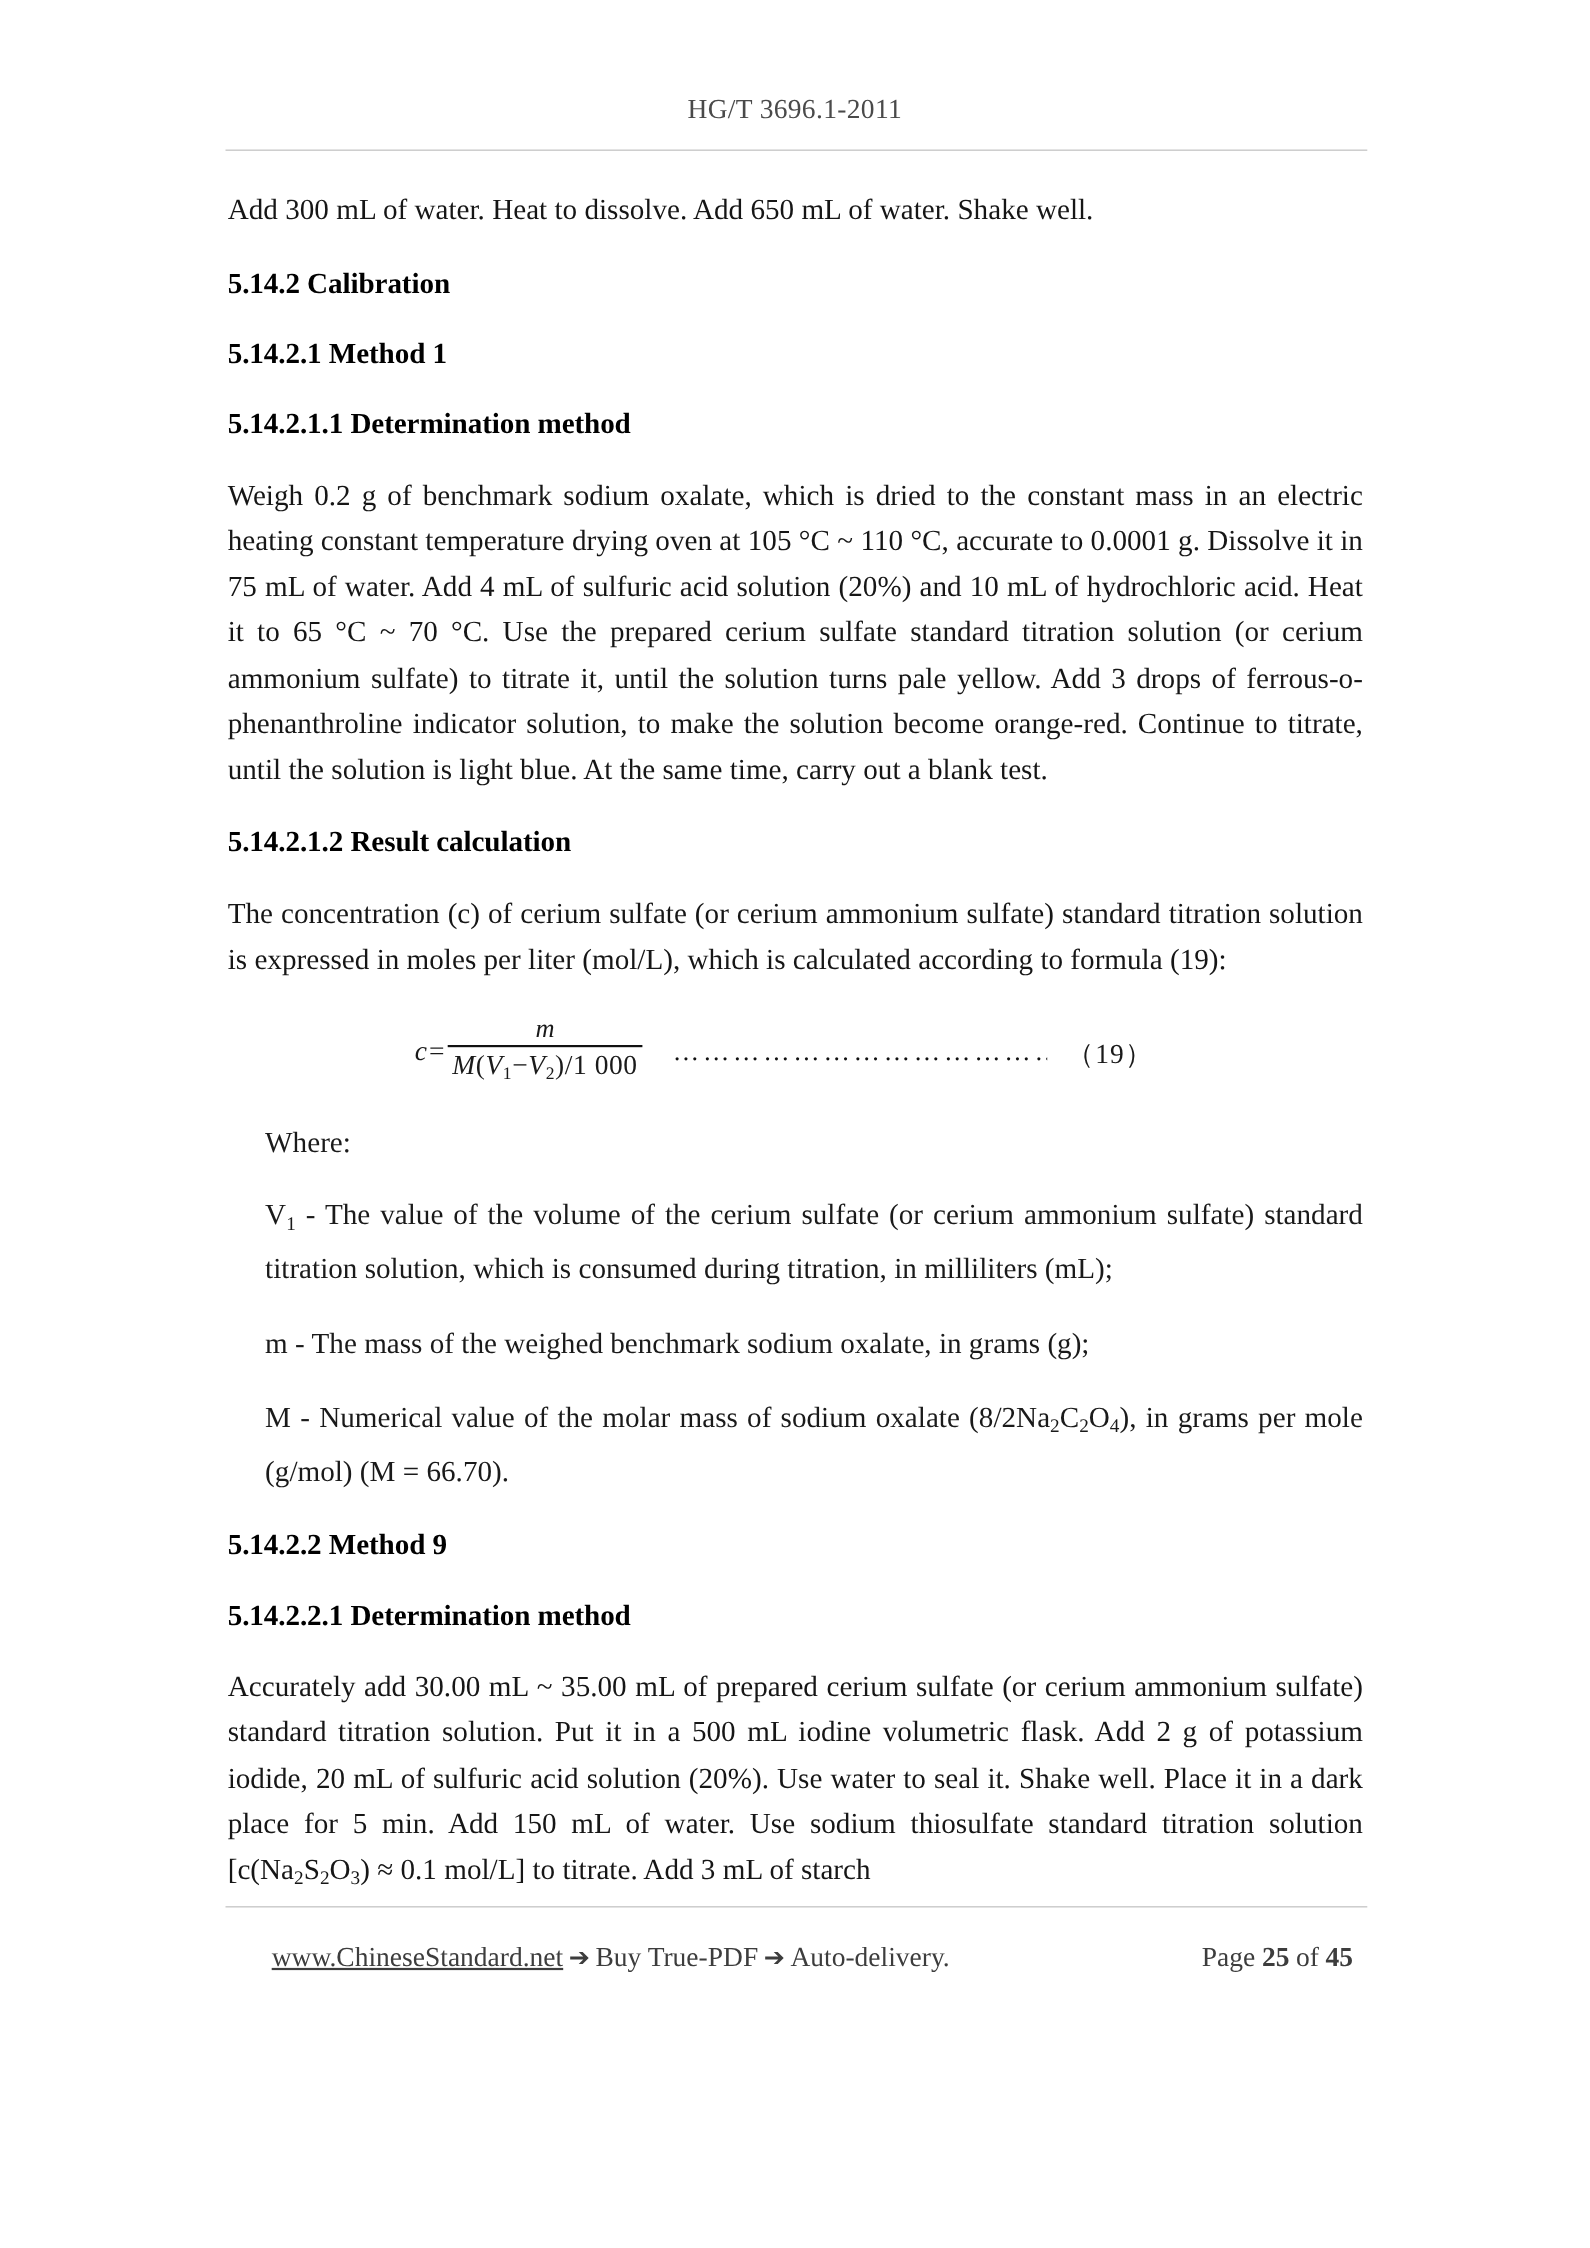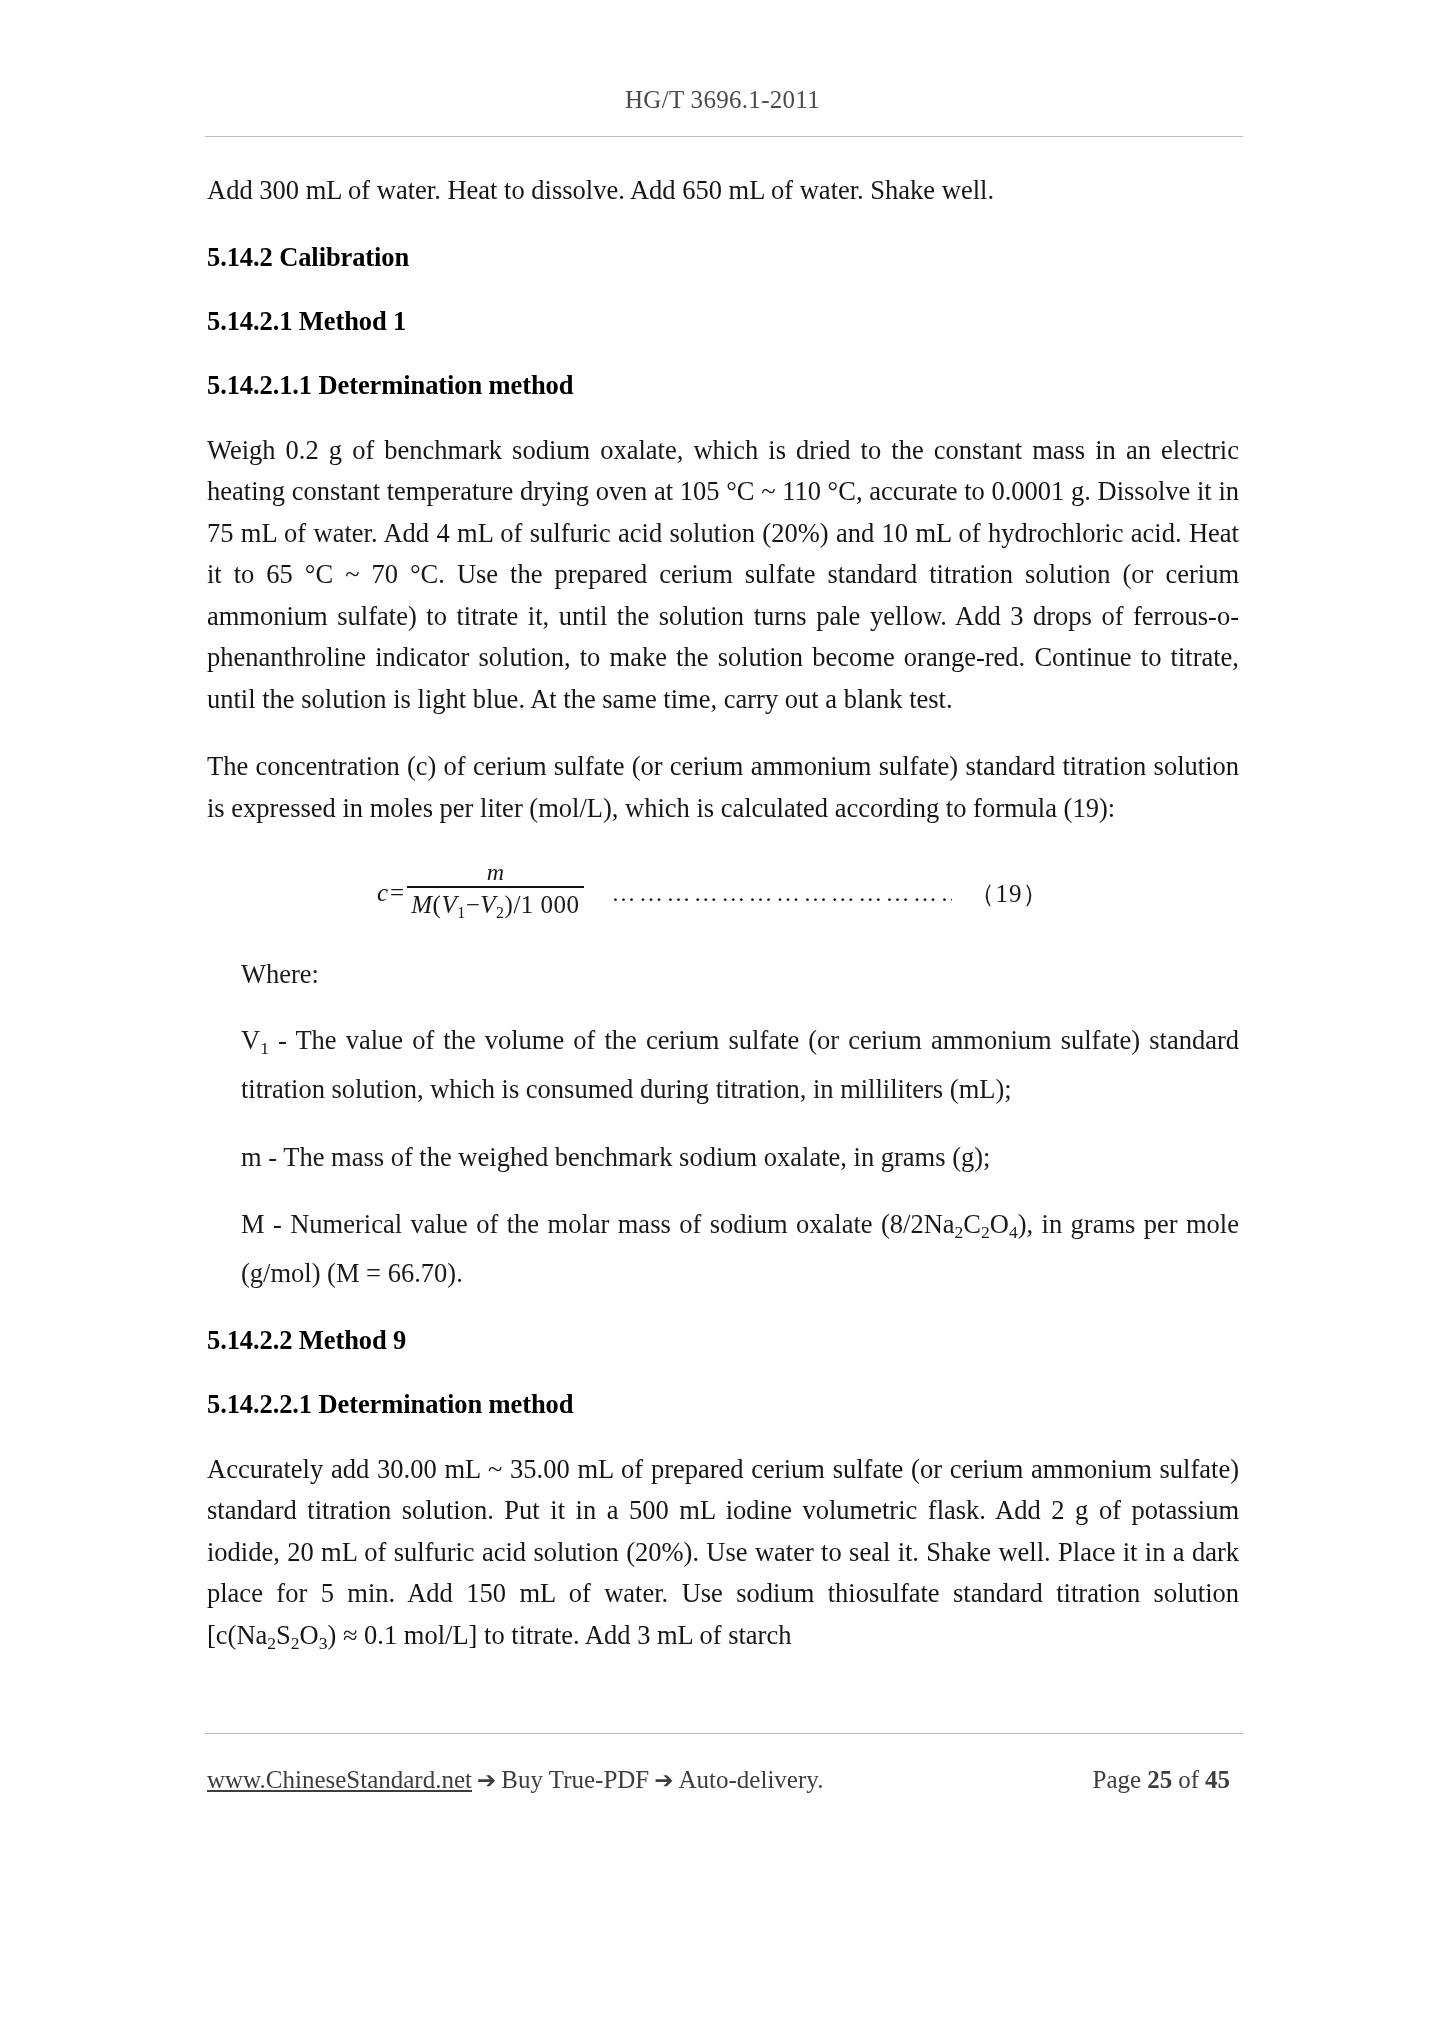--- a/index.html
+++ b/index.html
@@ -176,21 +176,21 @@
     position: absolute;
     bottom: 54px;
     left: 207px;
     width: 1032px;
     display: flex;
     align-items: baseline;
     justify-content: space-between;
     font-size: 25px;
     color: #3d3d3d;
   }
-  .footer-left { white-space: nowrap; }
+  .footer-left { white-space: nowrap; margin-left: 40px; }
   .footer-left .site {
     text-decoration: underline;
     color: #3d3d3d;
   }
   .footer-left .arrow {
     padding: 0 5px;
     font-family: "DejaVu Sans", sans-serif;
     font-size: 23px;
   }
   .footer-right {
@@ -218,20 +218,21 @@
     <p class="body-text first">Add 300 mL of water. Heat to dissolve. Add 650 mL of water. Shake well.</p>
 
     <h3 class="heading">5.14.2 Calibration</h3>
 
     <h3 class="heading">5.14.2.1 Method 1</h3>
 
     <h3 class="heading">5.14.2.1.1 Determination method</h3>
 
     <p class="body-text">Weigh 0.2 g of benchmark sodium oxalate, which is dried to the constant mass in an electric heating constant temperature drying oven at 105 °C ~ 110 °C, accurate to 0.0001 g. Dissolve it in 75 mL of water. Add 4 mL of sulfuric acid solution (20%) and 10 mL of hydrochloric acid. Heat it to 65 °C ~ 70 °C. Use the prepared cerium sulfate standard titration solution (or cerium ammonium sulfate) to titrate it, until the solution turns pale yellow. Add 3 drops of ferrous-o-phenanthroline indicator solution, to make the solution become orange-red. Continue to titrate, until the solution is light blue. At the same time, carry out a blank test.</p>
 
+    <h3 class="heading">5.14.2.1.2 Result calculation</h3>
 
     <p class="body-text">The concentration (c) of cerium sulfate (or cerium ammonium sulfate) standard titration solution is expressed in moles per liter (mol/L), which is calculated according to formula (19):</p>
 
     <div class="formula-row">
       <span class="formula">
         <span class="lhs">c</span>
           <span class="eq">=</span>
         <span class="frac">
           <span class="num">m</span>
           <span class="bar"></span>

